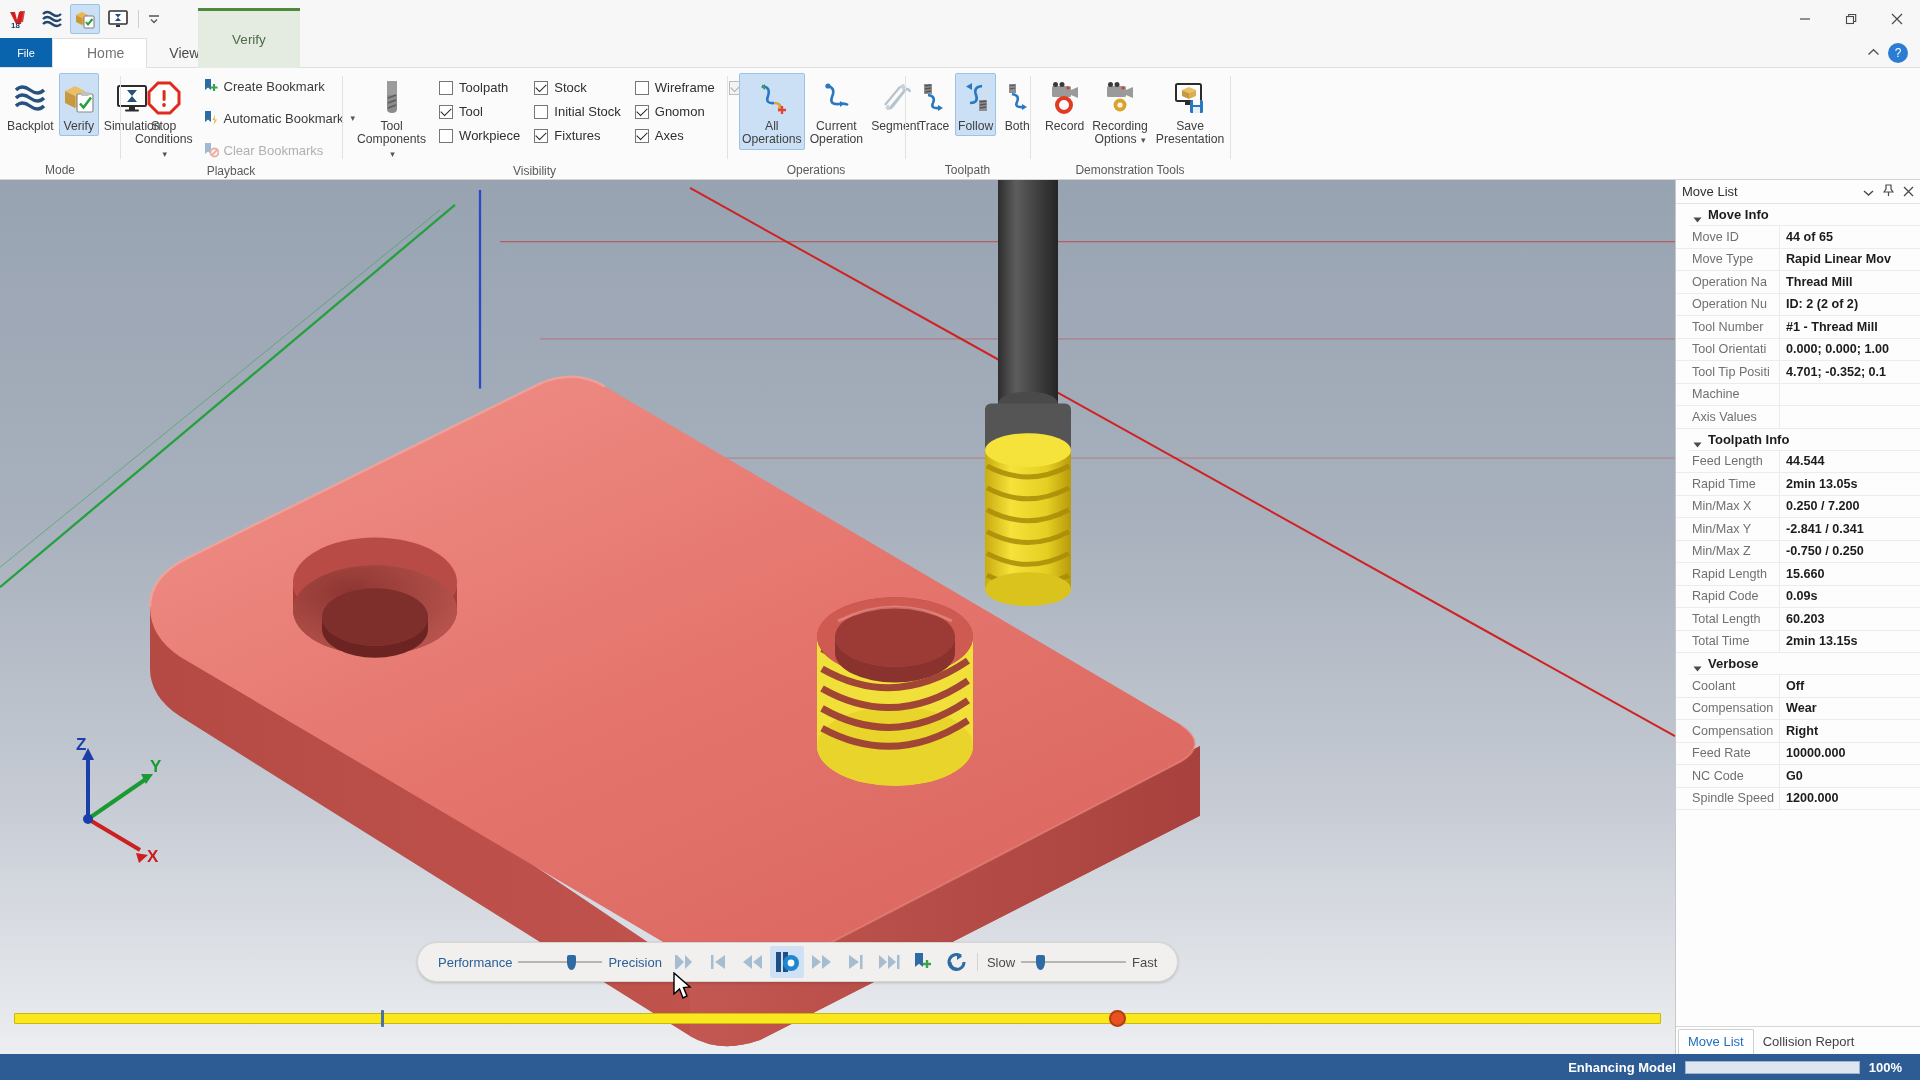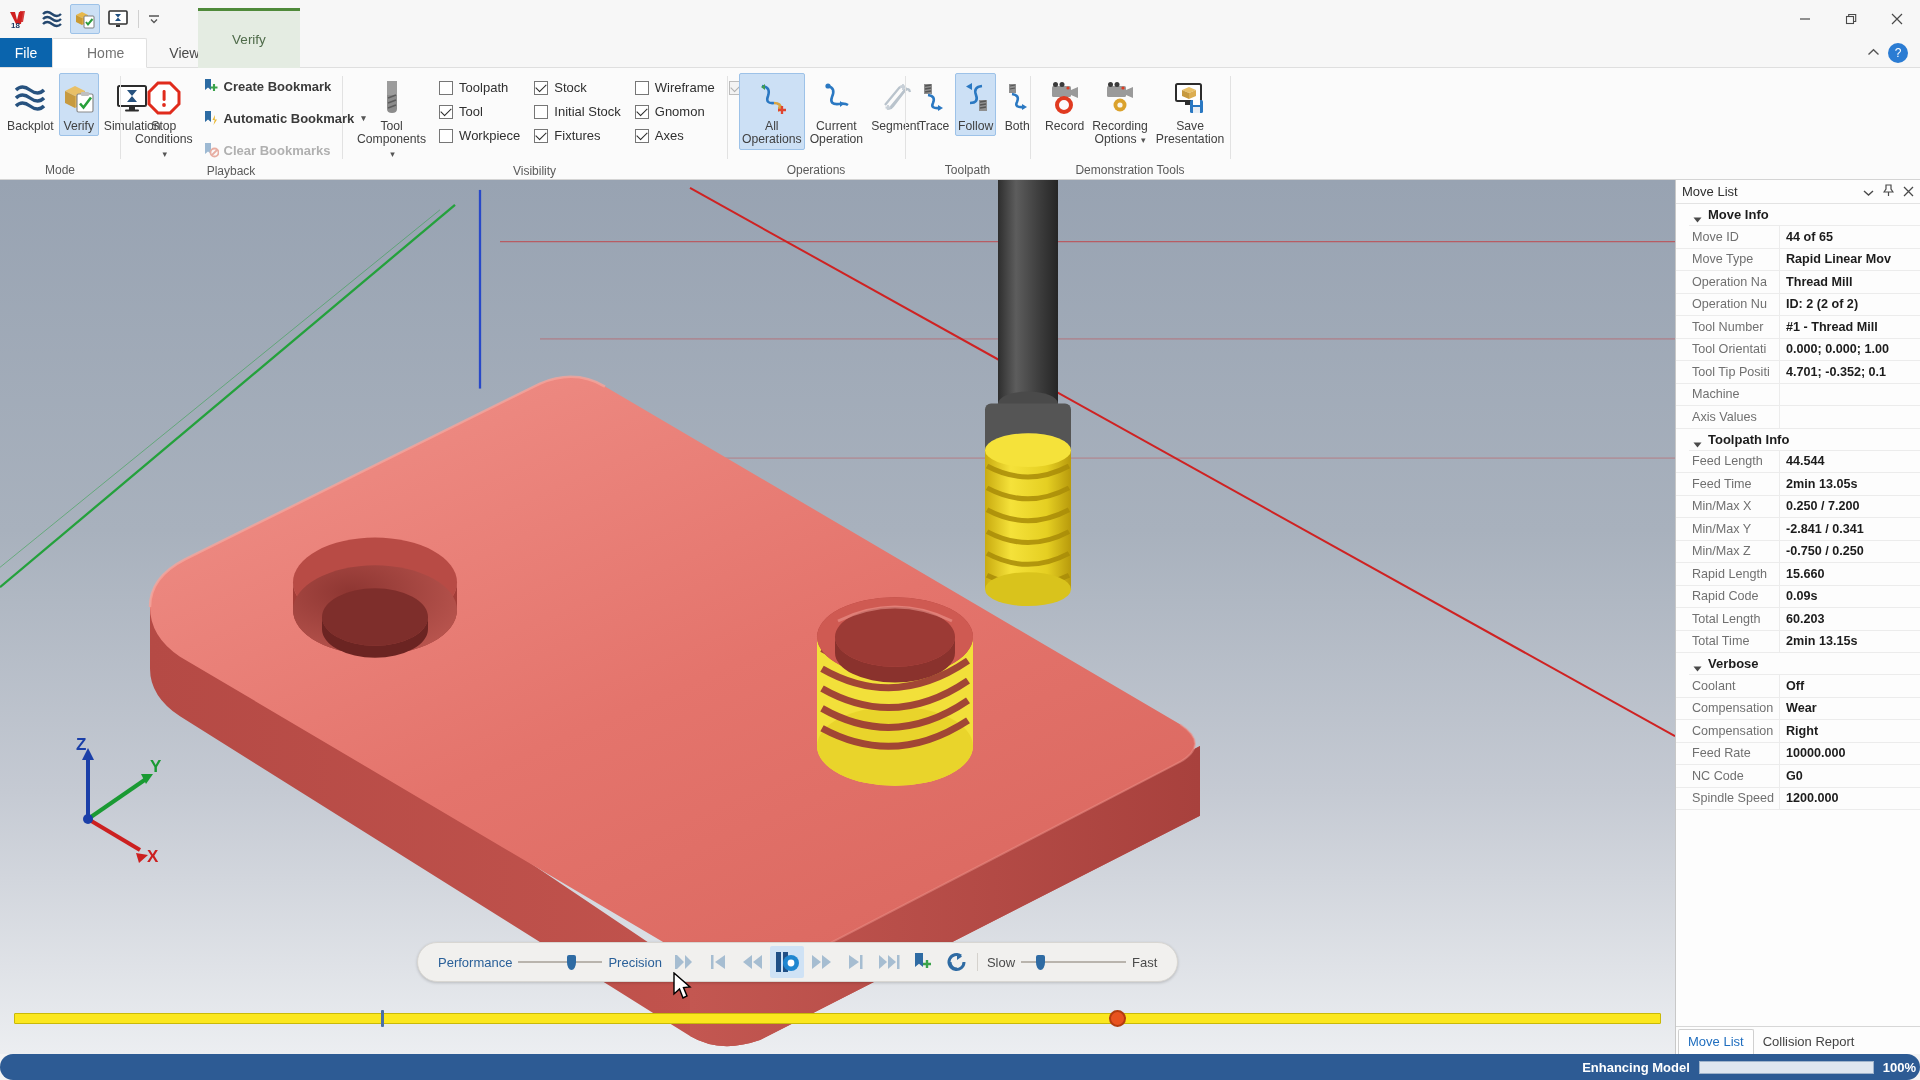--- a/index.html
+++ b/index.html
@@ -18,21 +18,21 @@
   .qat-btn { width: 30px; height: 30px; display: flex; align-items: center; justify-content: center; border: 1px solid transparent; border-radius: 2px; }
   .qat-btn.active { background: #cce0f5; border-color: #9dc2e8; }
   .qat-sep { width: 1px; height: 18px; background: #d0d0d0; margin: 0 2px; }
   .qat-more { width: 20px; height: 26px; display: flex; align-items: center; justify-content: center; color: #555; font-size: 10px; }
   .win-title { position: absolute; left: 0; right: 0; text-align: center; font-size: 14.5px; color: #5a5a5a; pointer-events: none; }
   .wincontrols { margin-left: auto; display: flex; height: 38px; }
   .wc { width: 46px; height: 38px; display: flex; align-items: center; justify-content: center; color: #4a4a4a; }
 
   
   .tabrow { height: 30px; background: #f7f7f7; display: flex; align-items: stretch; position: relative; flex: none; border-bottom: 1px solid #dfdfdf; }
-  .tab-file { background: #0a64ad; color: #fff; font-size: 14px; display: flex; align-items: center; justify-content: center; width: 52px; }
+  .tab-file { background: #0a64ad; color: #fff; font-size: 11px; display: flex; align-items: center; justify-content: center; width: 52px; }
   .tab { padding: 0 22px; display: flex; align-items: center; font-size: 14px; color: #4a4a4a; }
   .tab.selected { background: #fff; color: #737373; border: 1px solid #dfdfdf; border-bottom: 1px solid #fff; margin-bottom: -1px; border-radius: 2px 2px 0 0; padding-left: 34px; }
   .tab.contextual { color: #3c5c3c; }
   .ctx-group { position: absolute; left: 198px; top: -30px; width: 102px; height: 60px; background: #e4ece2; display: flex; flex-direction: column; align-items: center; }
   .ctx-group .ctx-top { height: 3px; width: 100%; background: #4f8a3a; }
   .ctx-group .ctx-title { flex: 1; display: flex; align-items: center; font-size: 13.5px; color: #4f6b4a; }
   .tabrow-right { margin-left: auto; display: flex; align-items: center; gap: 8px; padding-right: 12px; }
   .chev-up { color: #555; font-size: 11px; }
   .help-ico { width: 20px; height: 20px; border-radius: 50%; background: #2b7cd3; color: #fff; font-size: 12px; display: flex; align-items: center; justify-content: center; }
 
@@ -45,21 +45,21 @@
 
   .bigbtn { width: 64px; display: flex; flex-direction: column; align-items: center; padding: 4px 2px 2px; border: 1px solid transparent; border-radius: 2px; }
   .bigbtn.active { background: #cce0f5; border-color: #9dc2e8; }
   .bigbtn .ic { height: 40px; display: flex; align-items: center; justify-content: center; }
   .bigbtn .lb { font-size: 12.2px; color: #404040; text-align: center; line-height: 1.1; margin-top: 2px; }
   .bigbtn.wide { width: 80px; }
   .bigbtn.xwide { width: 92px; align-items: center; }
 
   .smallbtn { display: flex; align-items: center; gap: 5px; height: 22px; padding: 0 4px; font-size: 13px; color: #3a3a3a; border: 1px solid transparent; border-radius: 2px; white-space: nowrap; }
   .smallbtn.dis { color: #b0b0b0; }
-  .smallcol { display: flex; flex-direction: column; gap: 10px; padding-top: 2px; font-weight: bold; }
+  .smallcol { display: flex; flex-direction: column; gap: 10px; padding-top: 2px; }
 
   .cbgrid { display: grid; grid-template-columns: auto auto auto auto; column-gap: 14px; row-gap: 3px; padding: 4px 6px 0 8px; }
   .cb { display: flex; align-items: center; gap: 6px; font-size: 13px; color: #2f2f2f; height: 21px; white-space: nowrap; }
   .cbox { width: 14px; height: 14px; border: 1px solid #767676; background: #fff; display: flex; align-items: center; justify-content: center; flex: none; }
   .cbox.on::after { content: ""; width: 9px; height: 5px; border-left: 1.8px solid #2b2b2b; border-bottom: 1.8px solid #2b2b2b; transform: rotate(-45deg) translate(1px,-1px); }
   .cb.dis { color: #a8a8a8; }
   .cb.dis .cbox { border-color: #bcbcbc; background: #f3f3f3; }
   .cb.dis .cbox.on::after { border-color: #b0b0b0; }
   .caret-dn { font-size: 9px; color: #555; margin-left: 2px; }
 
@@ -101,21 +101,21 @@
   .sec-tri { width: 9px; height: 9px; position: relative; }
   .sec-name { font-size: 13px; font-weight: bold; color: #1c1c1c; }
   .prow { display: flex; height: 22.5px; border-bottom: 1px solid #ececec; }
   .pkey { width: 104px; padding-left: 16px; display: flex; align-items: center; font-size: 12.6px; color: #707070; border-right: 1px solid #ececec; overflow: hidden; white-space: nowrap; }
   .pval { flex: 1; padding-left: 6px; display: flex; align-items: center; font-size: 12.6px; font-weight: bold; color: #1c1c1c; overflow: hidden; white-space: nowrap; }
   .rp-tabs { height: 28px; border-top: 1px solid #d7d7d7; display: flex; align-items: flex-end; background: #fdfdfd; padding-left: 2px; }
   .rp-tab { font-size: 13px; padding: 4px 9px 5px; color: #444; }
   .rp-tab.sel { background: #fff; color: #1f6ebf; border: 1px solid #d0d0d0; border-bottom-color: #fff; border-radius: 2px 2px 0 0; margin-bottom: -1px; }
 
   
-  .statusbar { height: 26px; background: #2d5b94; flex: none; display: flex; align-items: center; justify-content: flex-end; padding-right: 4px; gap: 9px; border-radius: 13px; }
+  .statusbar { height: 26px; background: #2d5b94; flex: none; display: flex; align-items: center; justify-content: flex-end; padding-right: 18px; gap: 9px; }
   .st-text { font-size: 13px; color: #fff; font-weight: bold; }
   .st-prog { width: 175px; height: 13px; background: #dfe6ef; border: 1px solid #9fb3cb; padding: 1px; }
   .st-prog-fill { height: 100%; background: #1ed13a; }
   .st-pct { font-size: 13px; color: #fff; font-weight: bold; }
 </style>
 </head>
 <body>
 
 <div id="app">
 
@@ -784,21 +784,21 @@
             <span class="sec-tri"><svg width="9" height="9" viewBox="0 0 9 9">
                 <path d="M0.5 2.5h8l-4 5z" fill="#4a4a4a"></path>
               </svg></span>
             <span class="sec-name">Toolpath Info</span>
           </div>
           <div class="prow">
             <div class="pkey">Feed Length</div>
             <div class="pval">44.544</div>
           </div>
           <div class="prow">
-            <div class="pkey">Feed Time</div>
+            <div class="pkey">Rapid Time</div>
             <div class="pval">2min 13.05s</div>
           </div>
           <div class="prow">
             <div class="pkey">Min/Max X</div>
             <div class="pval">0.250 / 7.200</div>
           </div>
           <div class="prow">
             <div class="pkey">Min/Max Y</div>
             <div class="pval">-2.841 / 0.341</div>
           </div>

